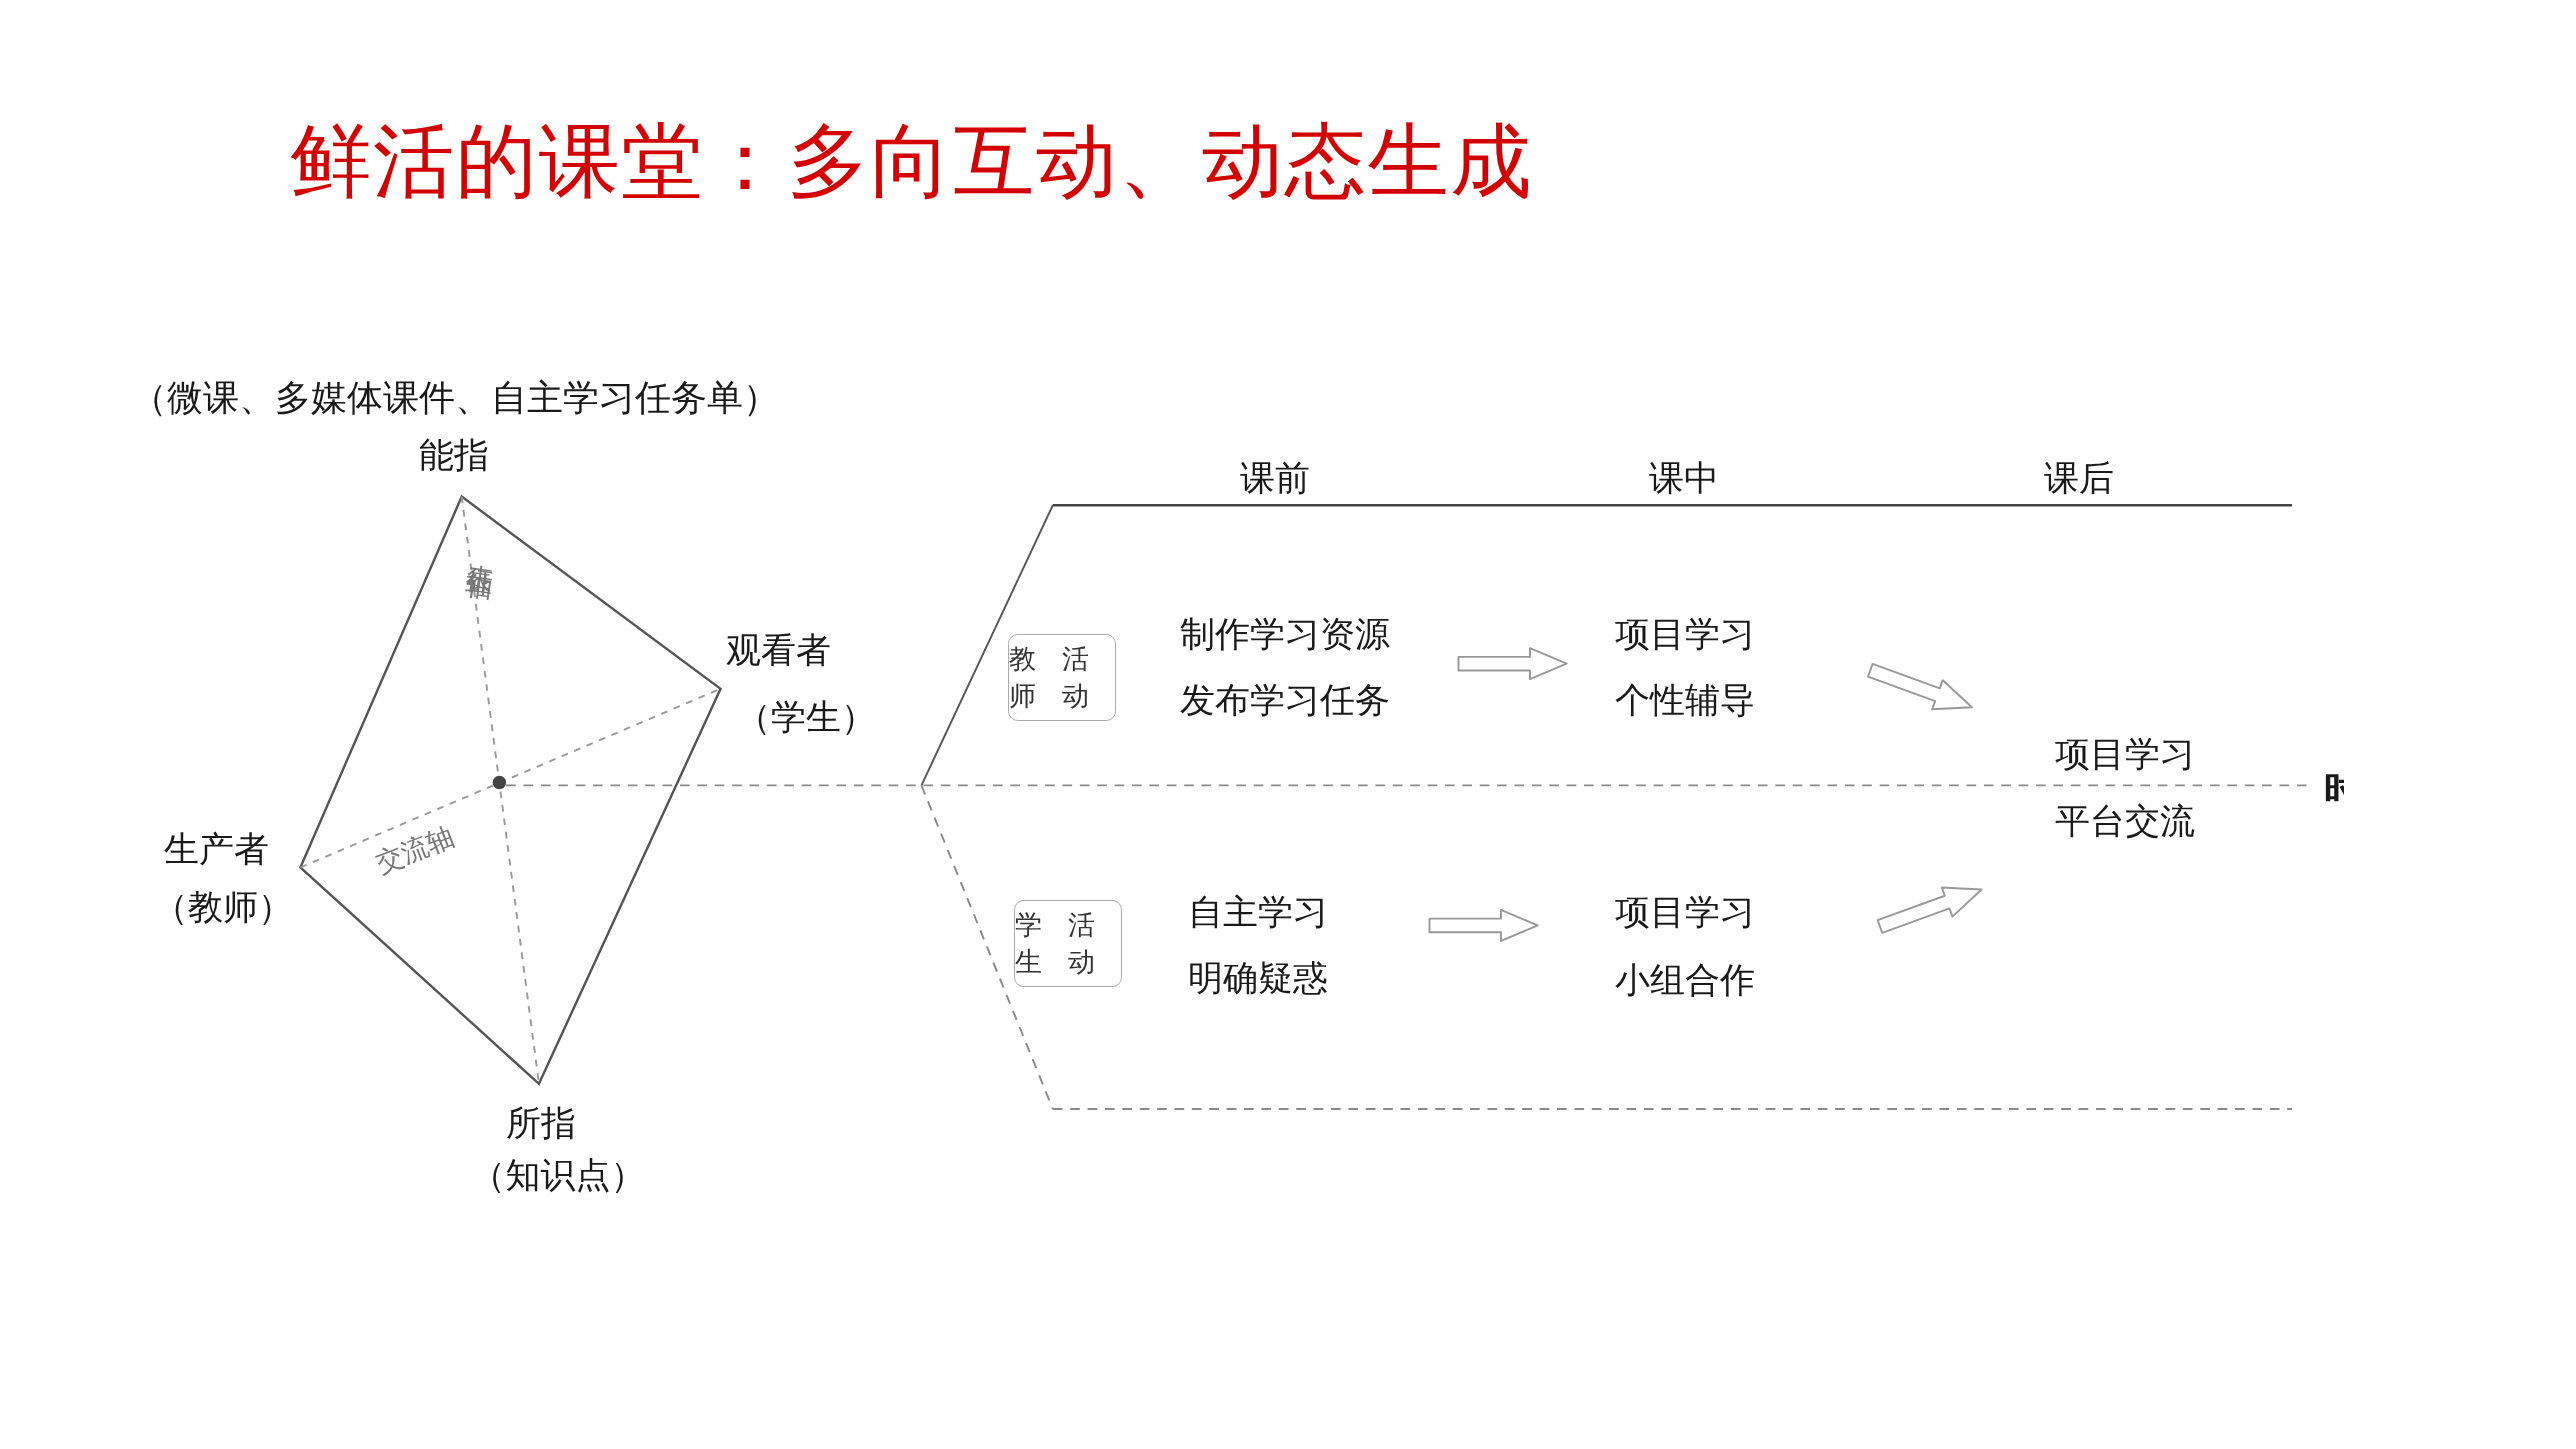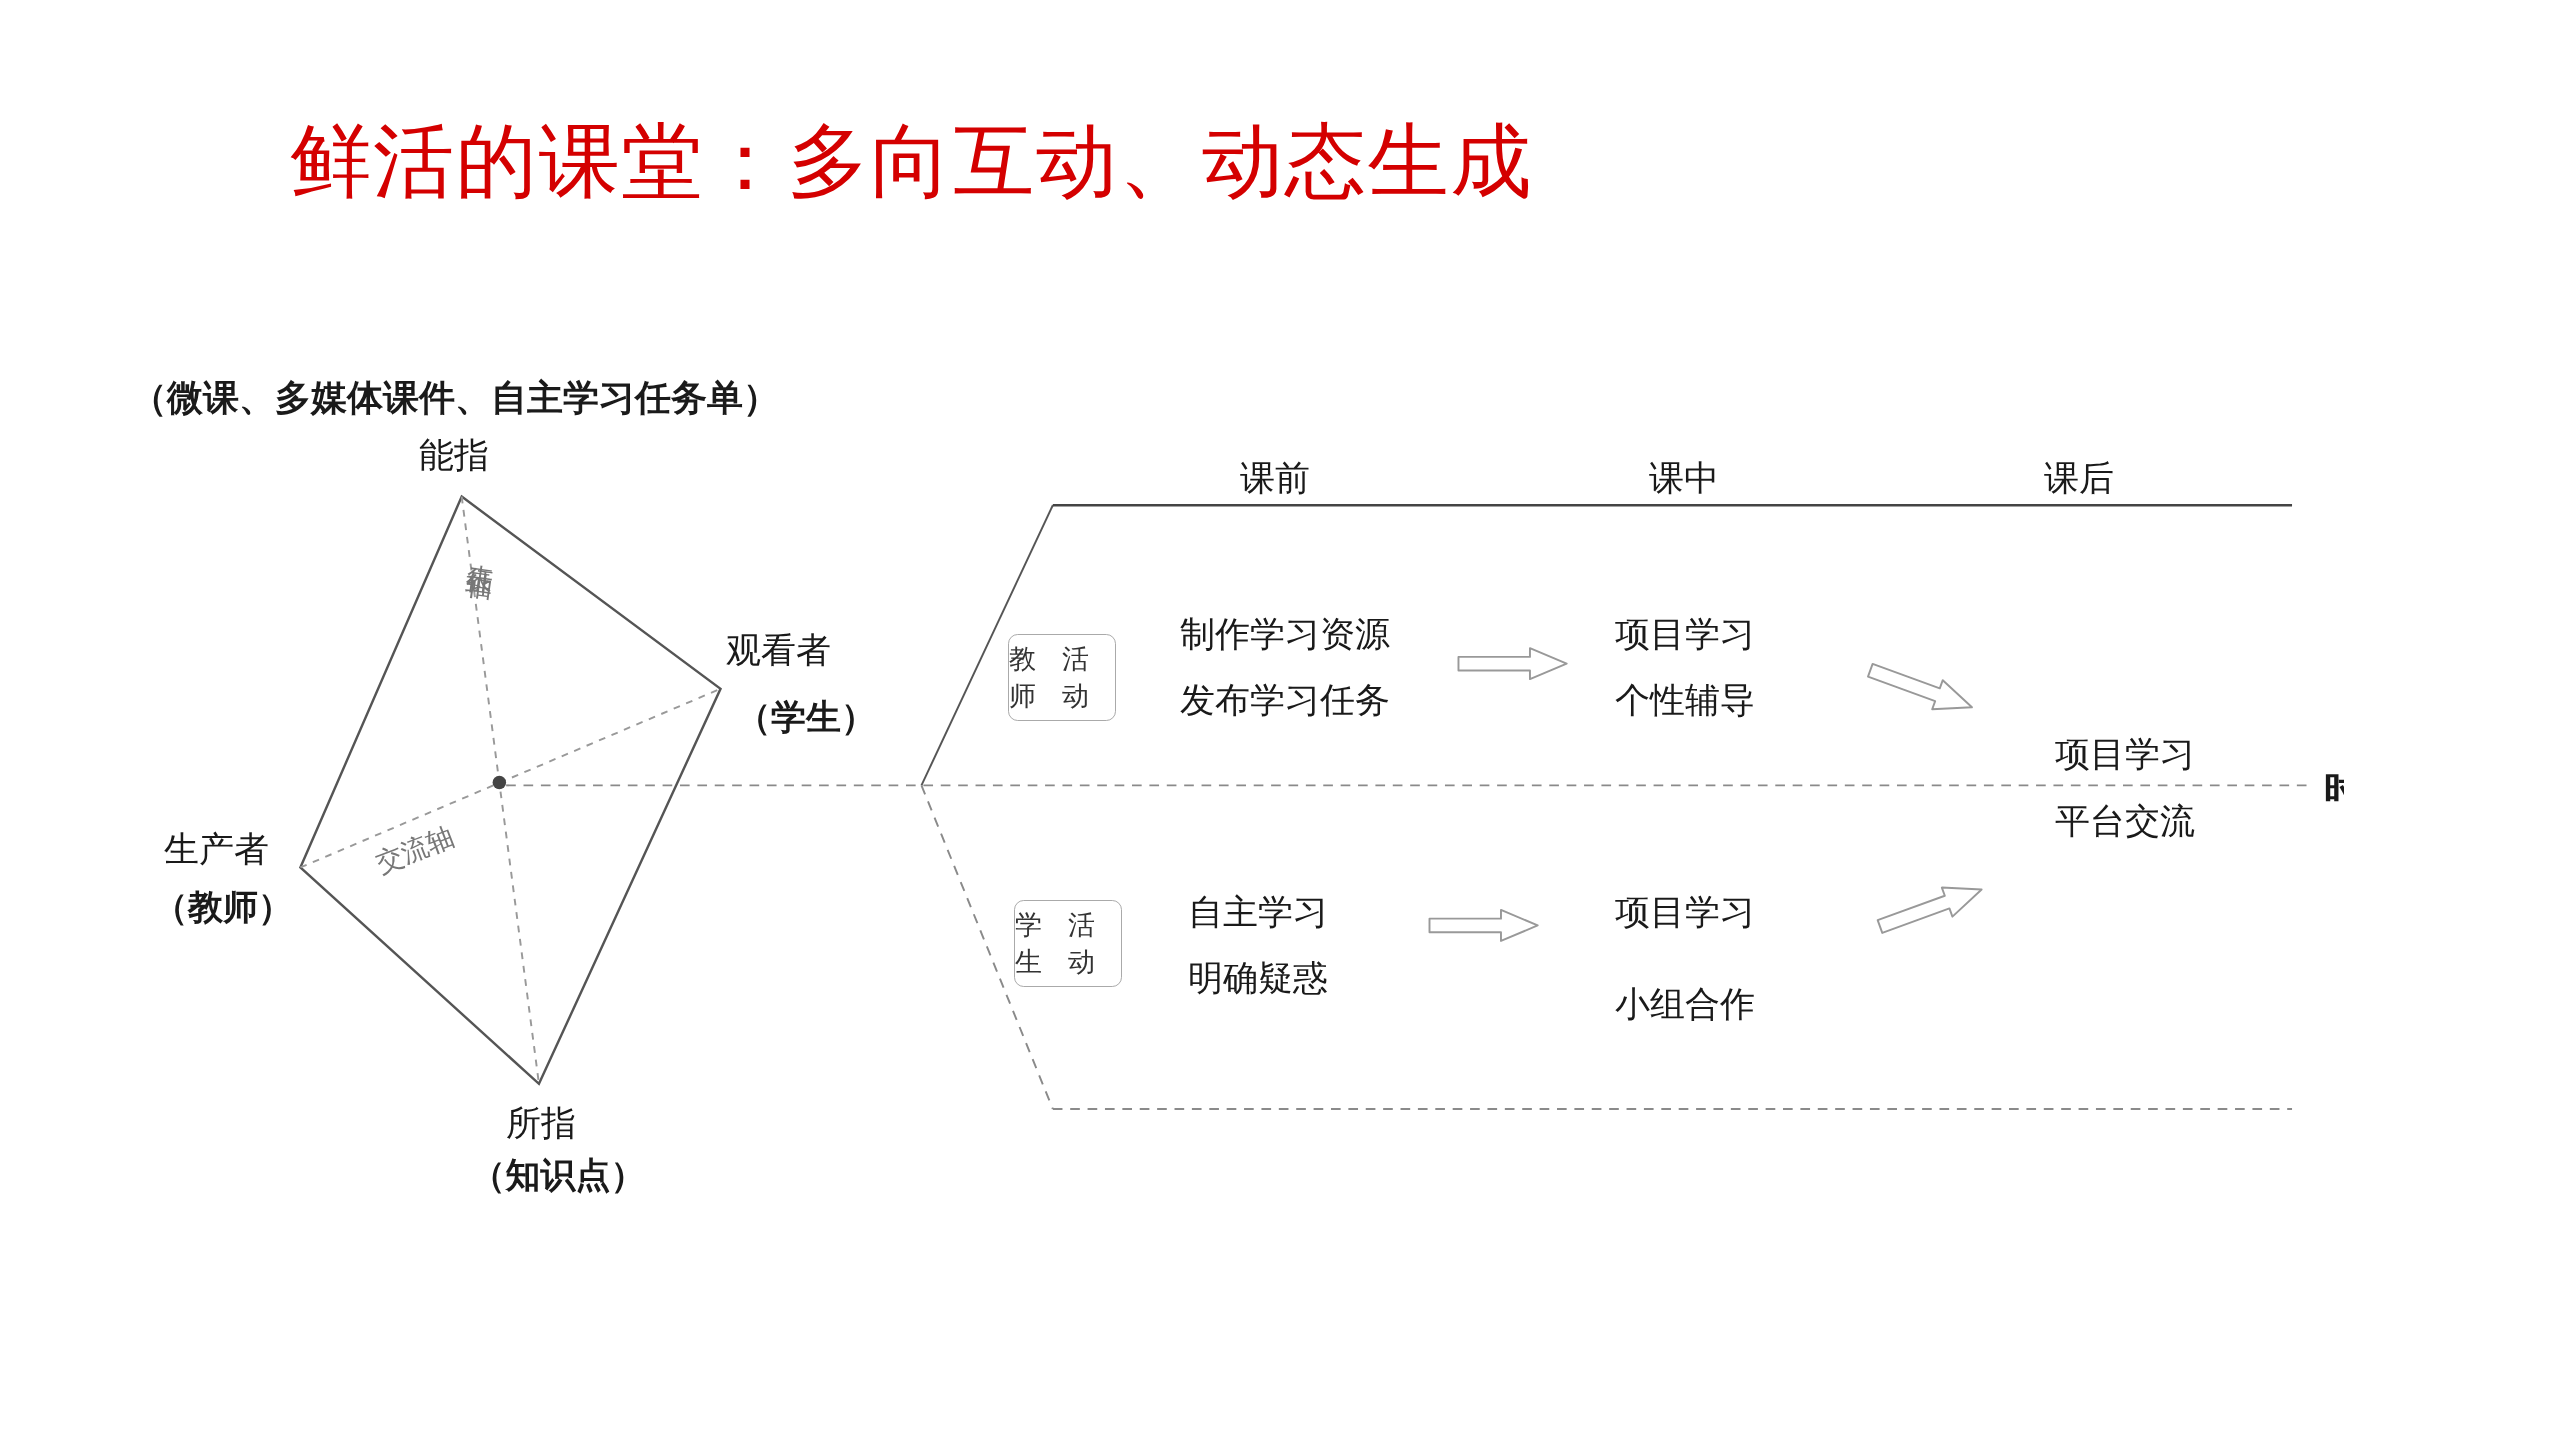--- a/index.html
+++ b/index.html
@@ -14,21 +14,21 @@
   }
   #diagram-svg { position: absolute; left: 0; top: 0; }
 
   .t {
     position: absolute;
     font-size: 35px;
     color: #1a1a1a;
     white-space: nowrap;
     line-height: 1.15;
   }
-  .bold { font-weight: bold; }
+  .bold { font-weight: normal; }
   .centered { transform: translateX(-50%); }
 
   .page-title {
     position: absolute;
     left: 290px;
     top: 108px;
     font-family: "Liberation Serif", serif;
     font-size: 81px;
     color: #d40000;
     letter-spacing: 1.9px;
@@ -143,16 +143,16 @@
   <div class="t" style="left:2055px; top:734px;">项目学习</div>
   <div class="t" style="left:2055px; top:804px;font-family:Liberation Mono, monospace;">平台交流</div>
 
   <div class="role-box" id="student-box">
     <span>学生</span>
     <span>活动</span>
   </div>
   <div class="t" style="left:1188px; top:892px;">自主学习</div>
   <div class="t" style="left:1188px; top:958px;">明确疑惑</div>
   <div class="t" style="left:1615px; top:892px;">项目学习</div>
-  <div class="t" style="left:1615px; top:984px;">小组合作</div>
+  <div class="t" style="left:1615px; top:960px;">小组合作</div>
 
 </div>
 
 
 </body></html>

